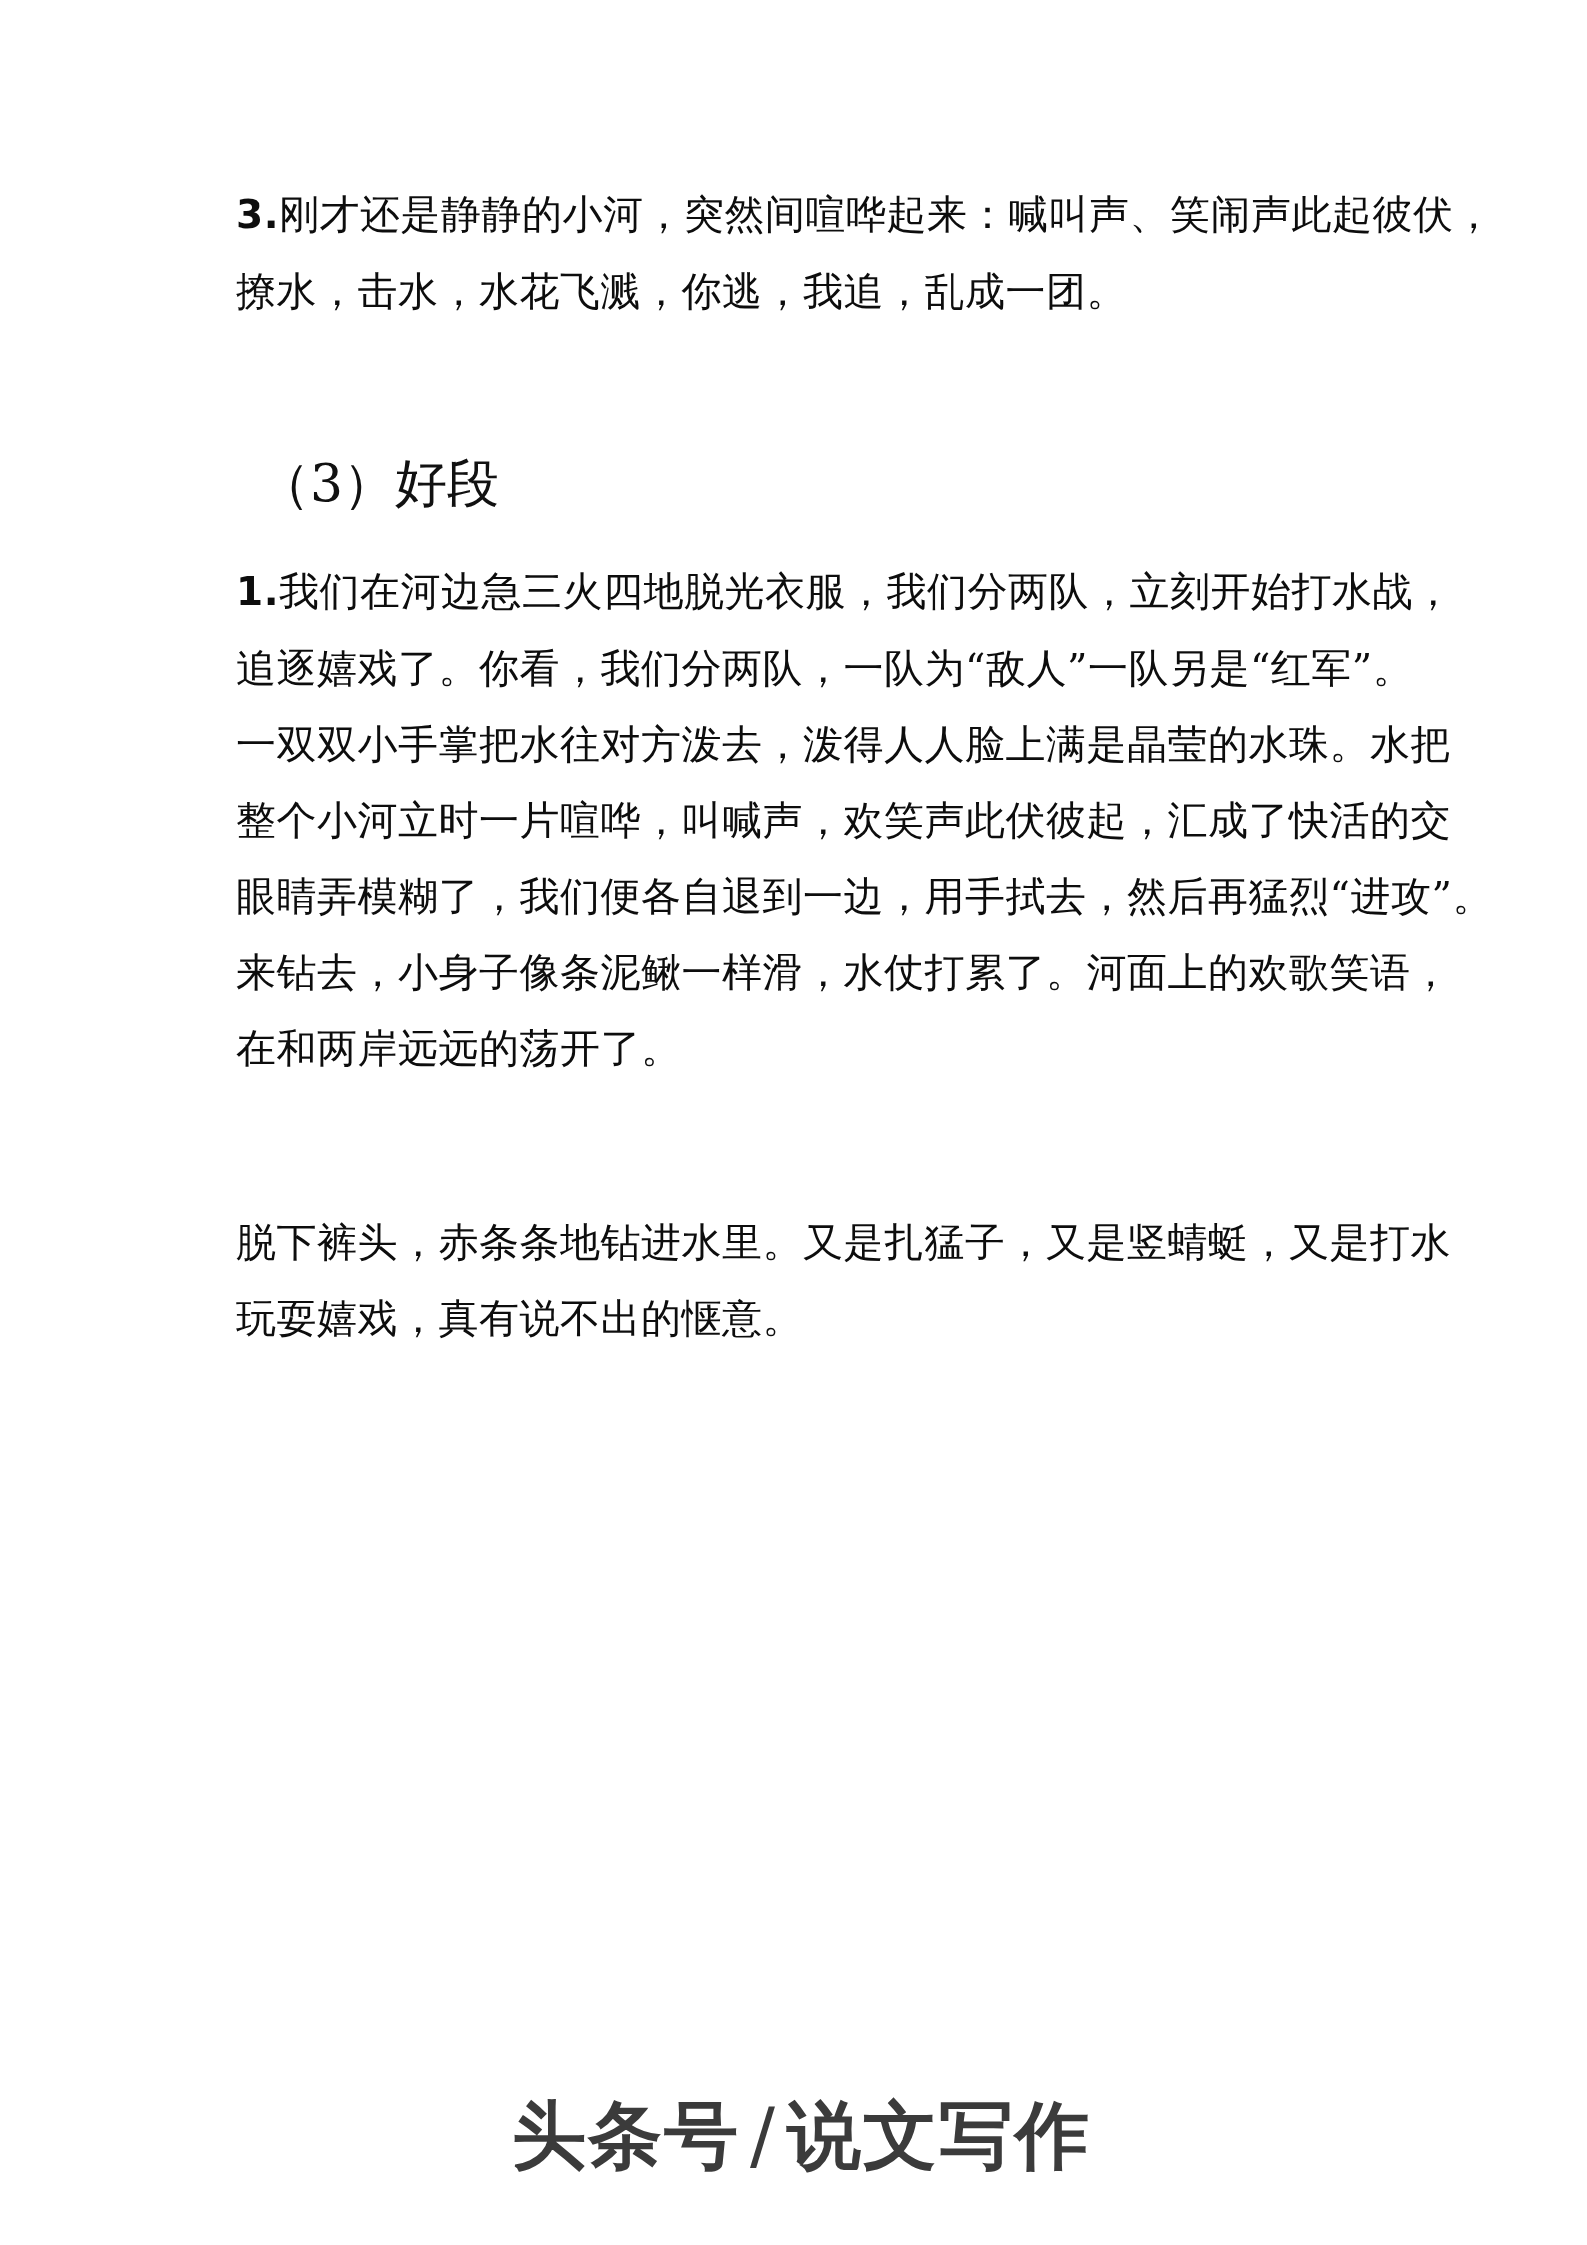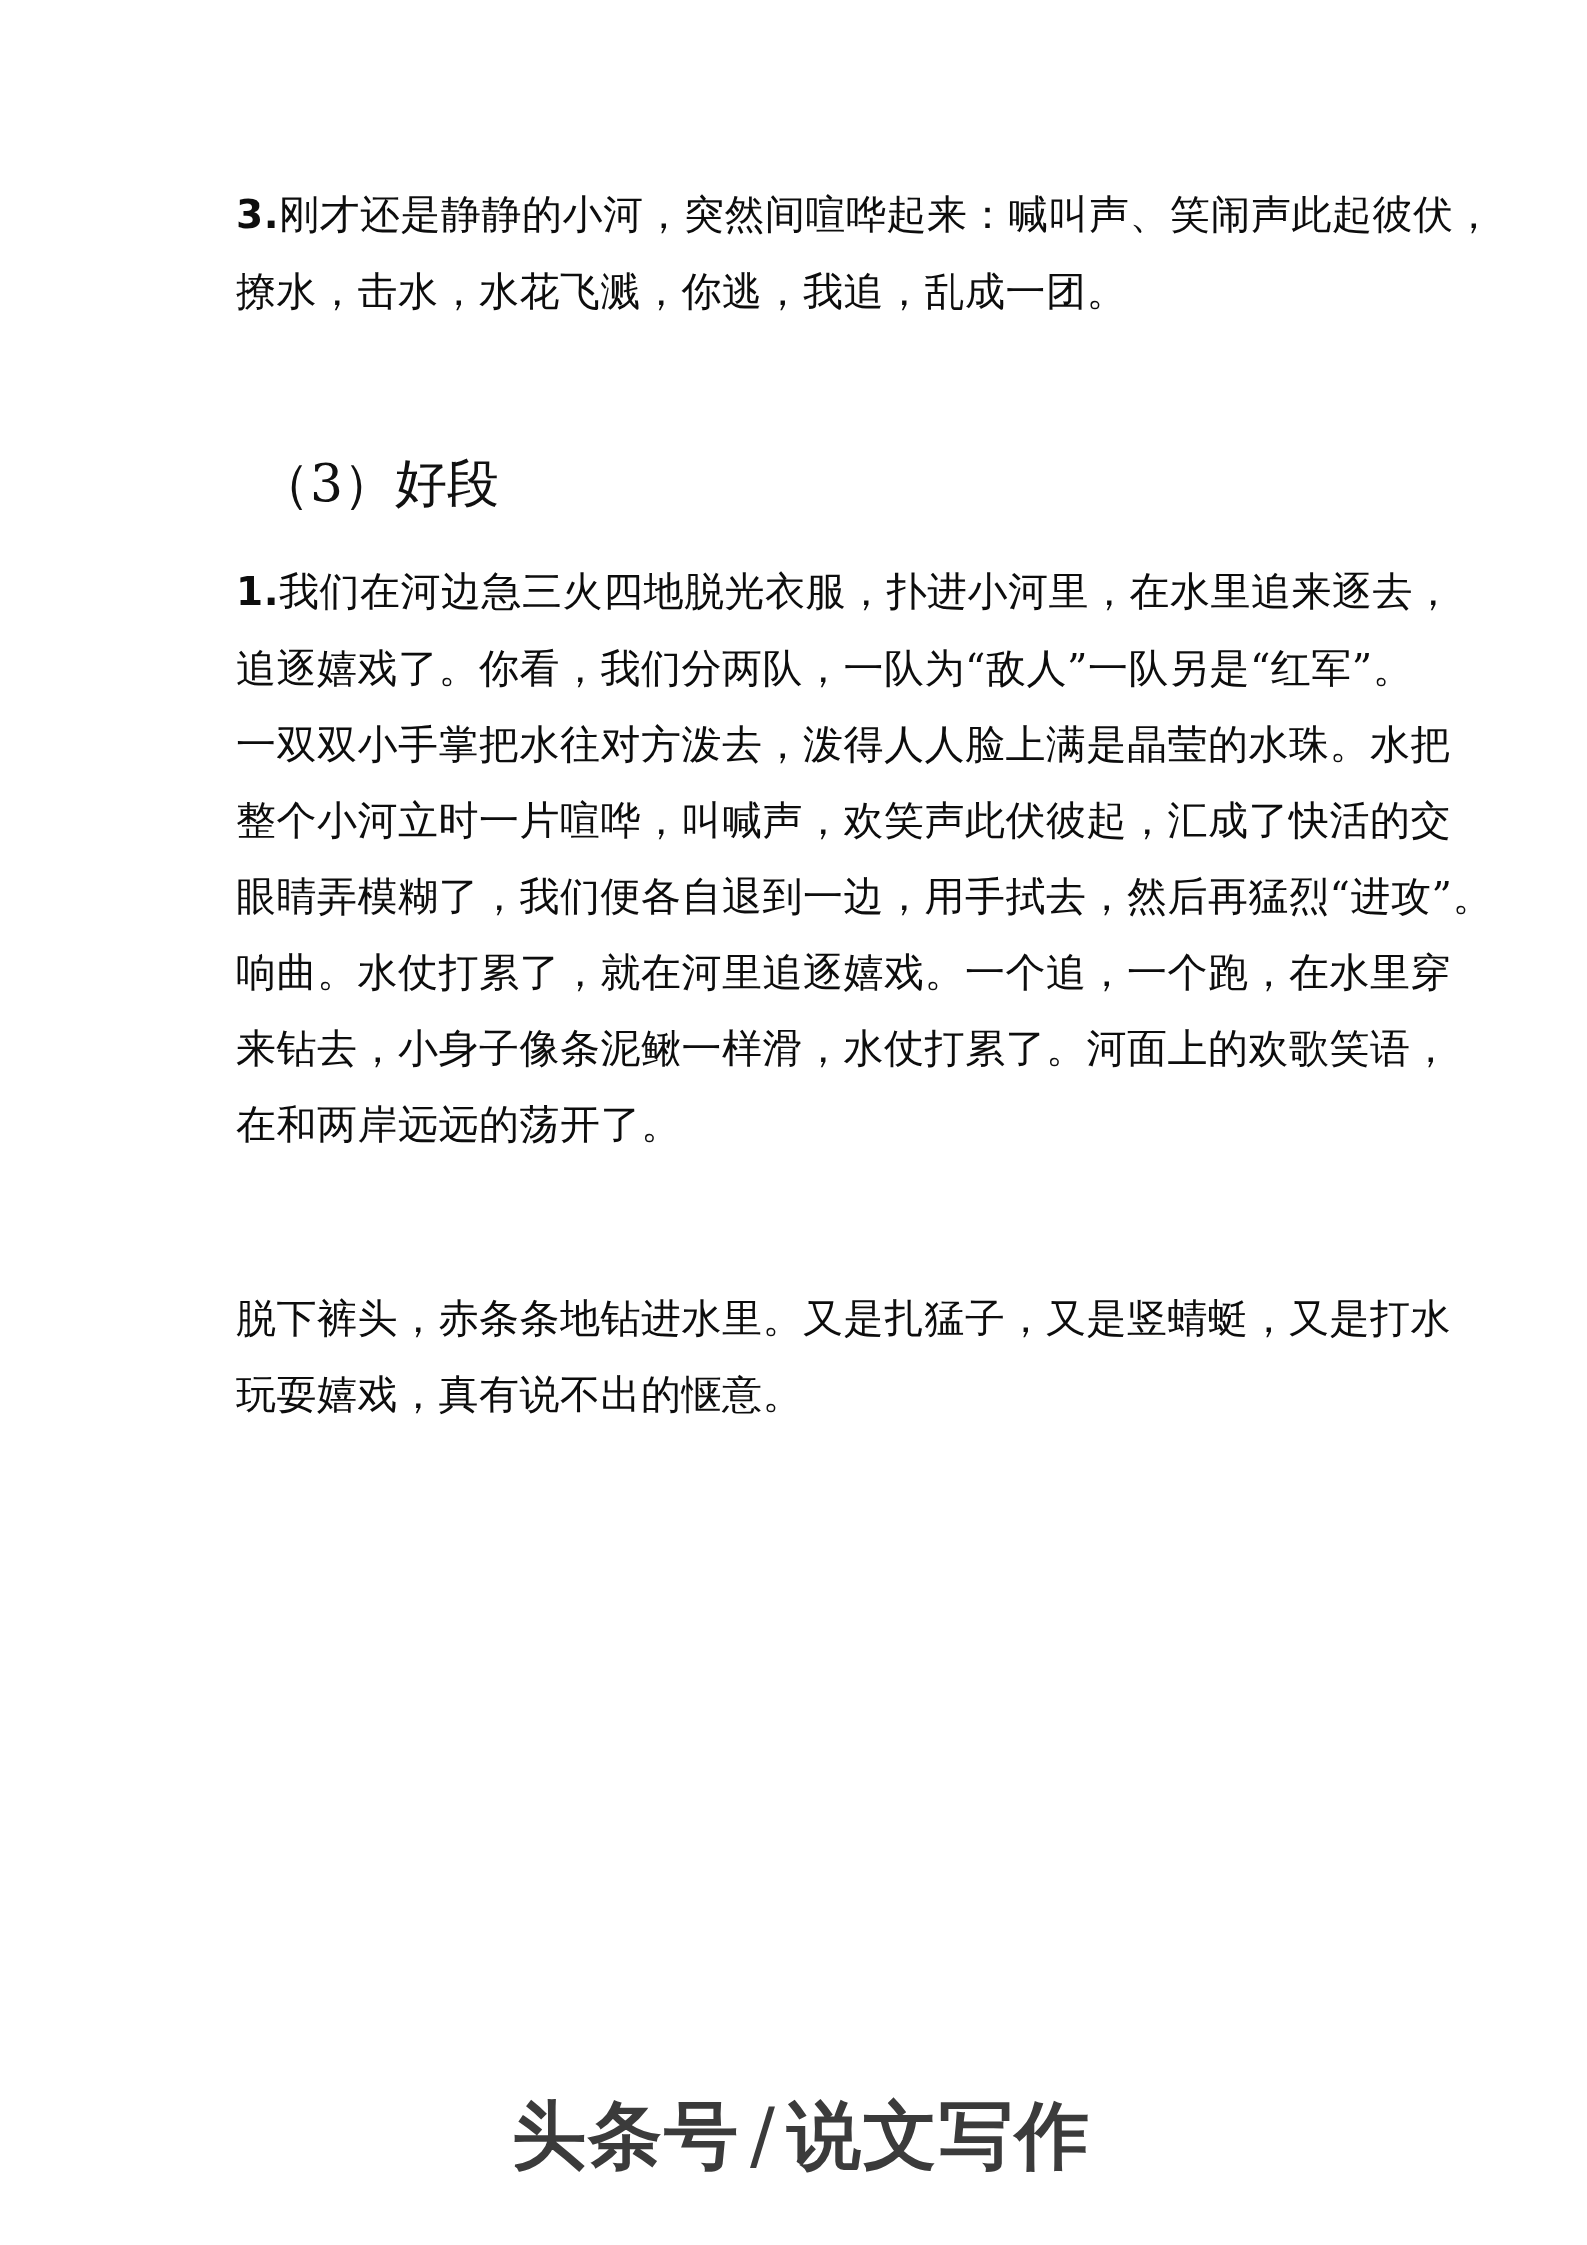--- a/index.html
+++ b/index.html
@@ -82,26 +82,25 @@
       <div class="line"><span>撩水，击水，水花飞溅，你逃，我追，乱成一团。</span></div>
     </div>
 
     <div class="spacer-lg"></div>
 
     <div class="heading"><span>（3）好段</span></div>
 
     <div class="spacer-sm"></div>
 
     <div class="para">
-      <div class="line"><span class="num">1.</span><span>我们在河边急三火四地脱光衣服，扑进小河里，在水里追来逐去，</span></div>
+      <div class="line"><span class="num">1.</span><span>我们在河边急三火四地脱光衣服，我们分两队，立刻开始打水战，</span></div>
       <div class="line"><span>追逐嬉戏了。你看，我们分两队，一队为“敌人”一队另是“红军”。</span></div>
       <div class="line"><span>一双双小手掌把水往对方泼去，泼得人人脸上满是晶莹的水珠。水把</span></div>
       <div class="line"><span>整个小河立时一片喧哗，叫喊声，欢笑声此伏彼起，汇成了快活的交</span></div>
       <div class="line"><span>眼睛弄模糊了，我们便各自退到一边，用手拭去，然后再猛烈“进攻”。</span></div>
-      <div class="line"><span>响曲。水仗打累了，就在河里追逐嬉戏。一个追，一个跑，在水里穿</span></div>
       <div class="line"><span>来钻去，小身子像条泥鳅一样滑，水仗打累了。河面上的欢歌笑语，</span></div>
       <div class="line"><span>在和两岸远远的荡开了。</span></div>
     </div>
 
     <div class="spacer-lg"></div>
 
     <div class="para">
       <div class="line"><span>脱下裤头，赤条条地钻进水里。又是扎猛子，又是竖蜻蜓，又是打水</span></div>
       <div class="line"><span>玩耍嬉戏，真有说不出的惬意。</span></div>
     </div>

